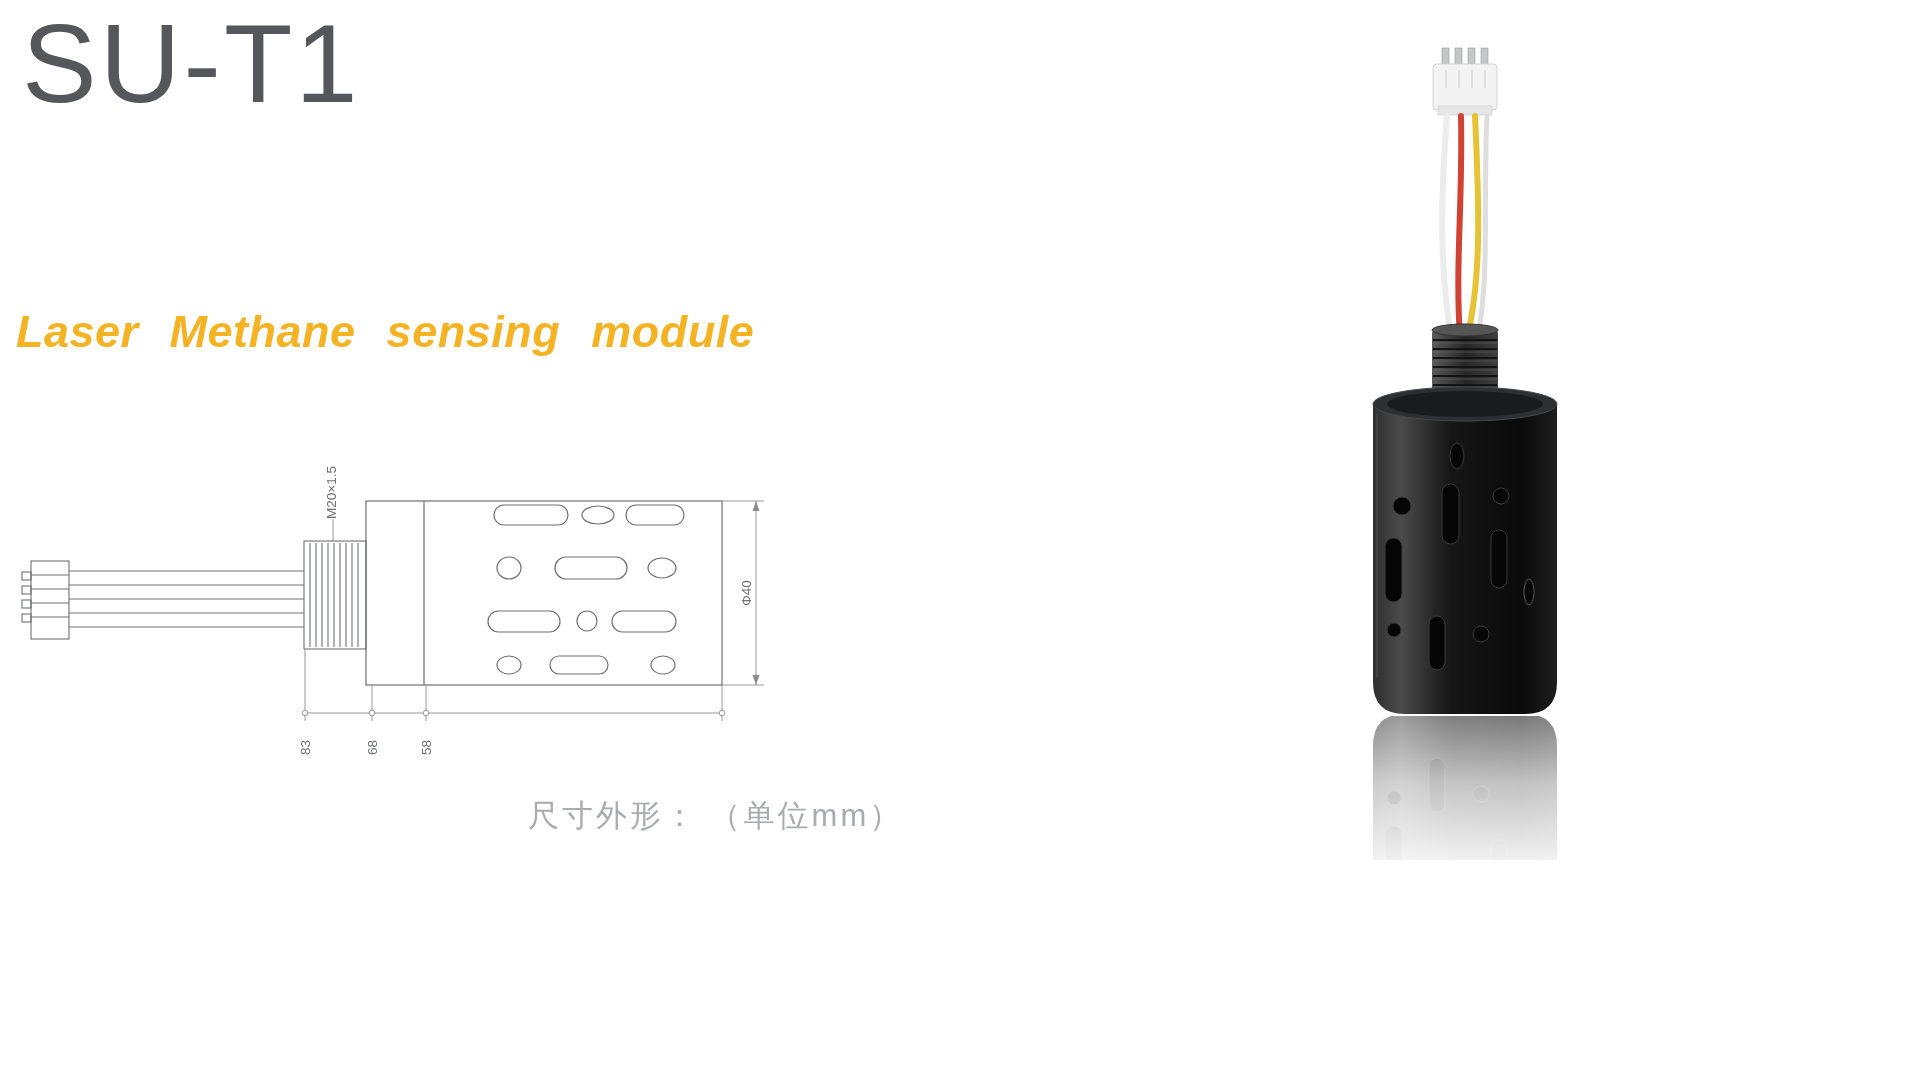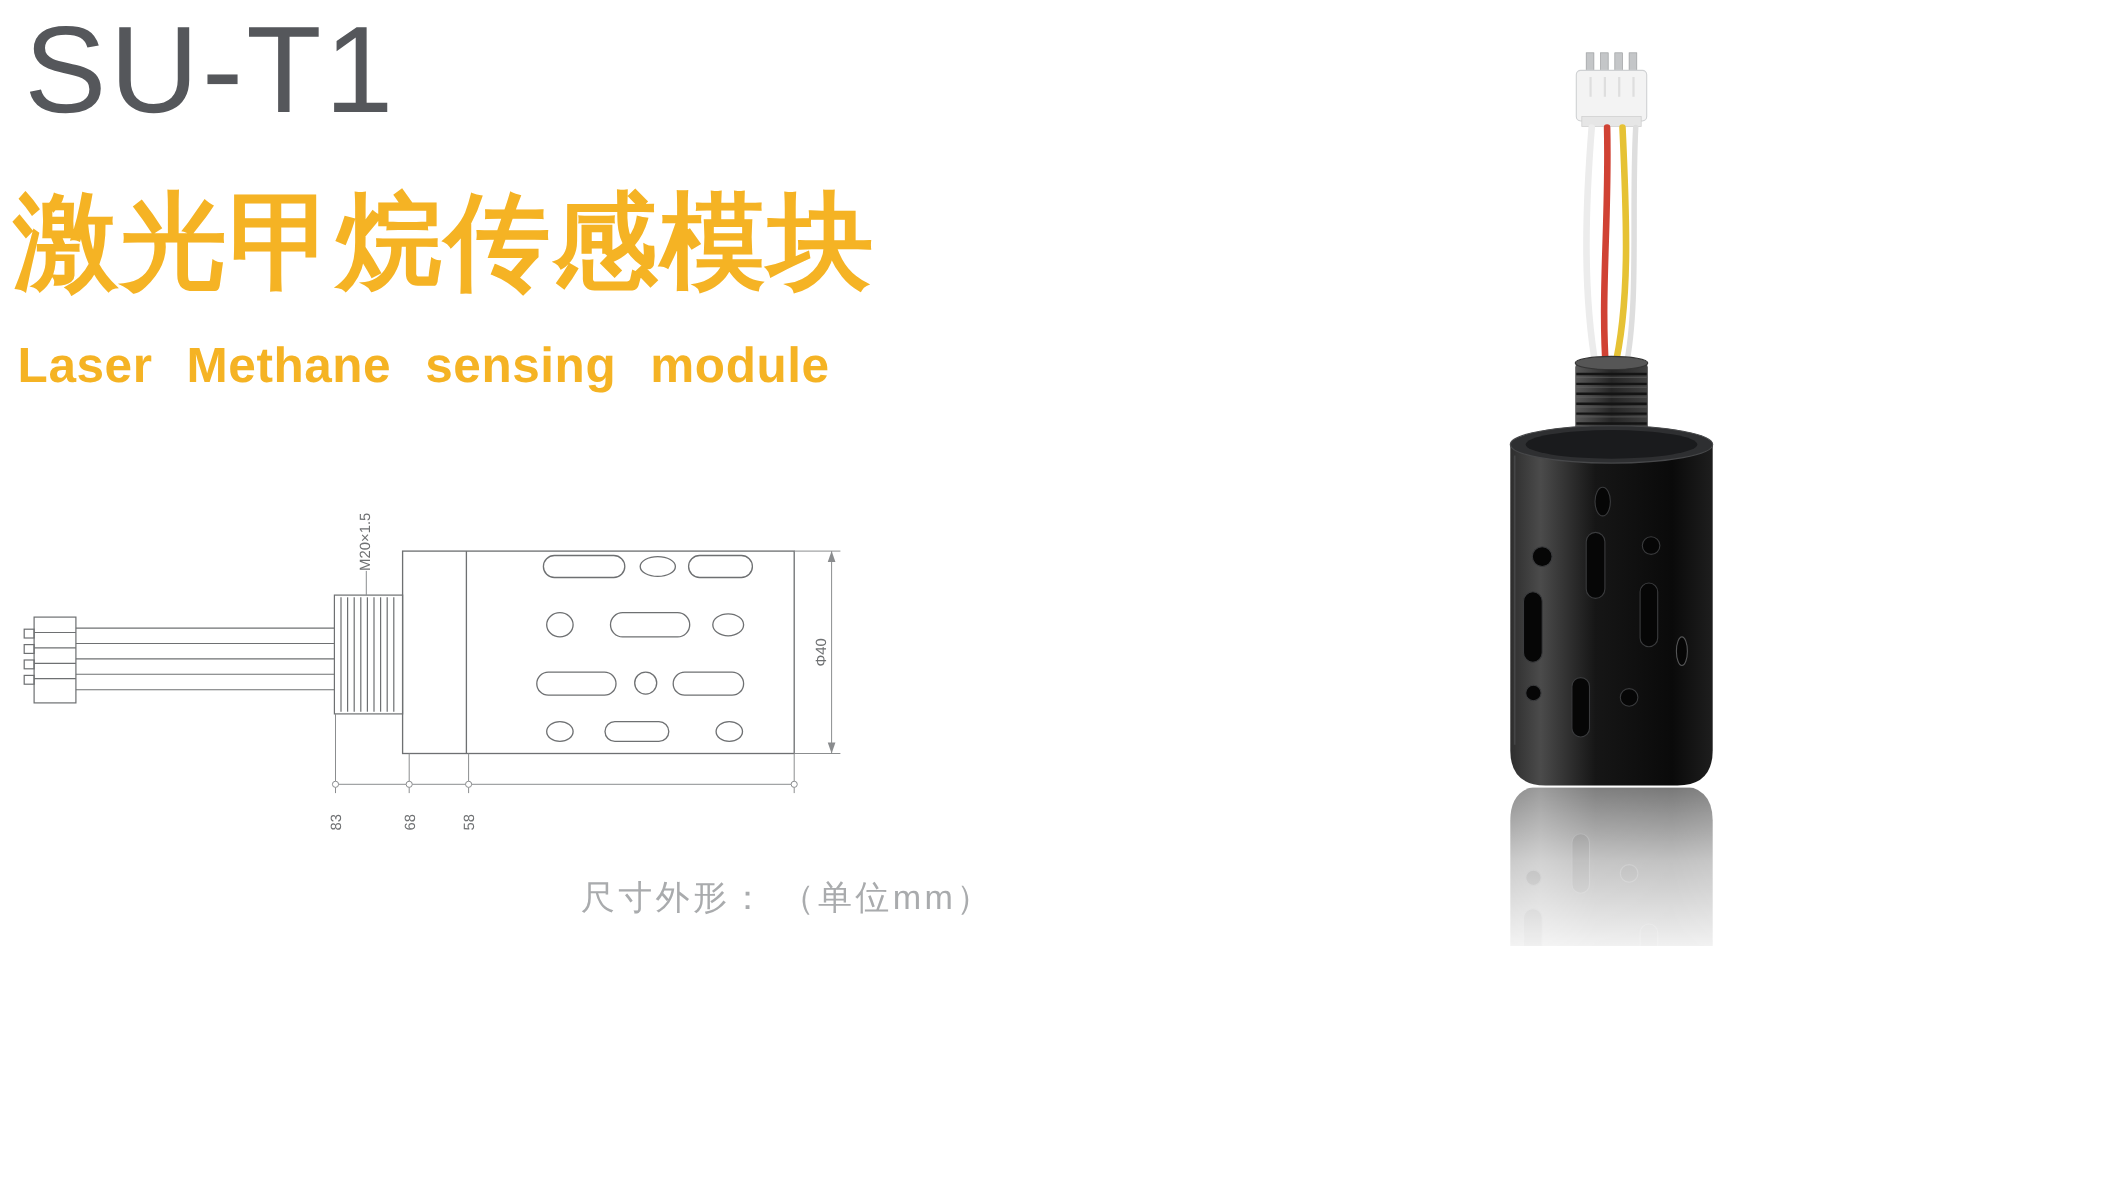--- a/index.html
+++ b/index.html
@@ -38,20 +38,21 @@
   }
   .title-en {
     position: absolute;
     left: 16px;
     top: 306px;
     font-size: 45px;
     font-weight: 700;
     color: #f5b324;
     word-spacing: 18px;
     letter-spacing: 0.5px;
+    font-style: italic;
   }
   .caption {
     position: absolute;
     left: 528px;
     top: 795px;
     font-size: 31px;
     color: #a9abad;
     letter-spacing: 3px;
     text-align: center;
   }
@@ -72,21 +73,20 @@
   svg text {
     font-family: "Liberation Sans", "DejaVu Sans", sans-serif;
   }
 </style>
 </head>
 <body>
 
 <div class="page">
 
   <div class="model">SU-T1</div>
-  <div class="title-zh">激光甲烷传感模块</div>
   <div class="title-en">Laser Methane sensing module</div>
 
   <div class="drawing-wrap">
     <svg width="780" height="330" viewBox="0 0 780 330">
 
       <g stroke="#6e7072" stroke-width="1.1" fill="none">
         <rect x="11" y="106" width="38" height="78"></rect>
         <rect x="2" y="117" width="9" height="8"></rect>
         <rect x="2" y="131" width="9" height="8"></rect>
         <rect x="2" y="145" width="9" height="8"></rect>

